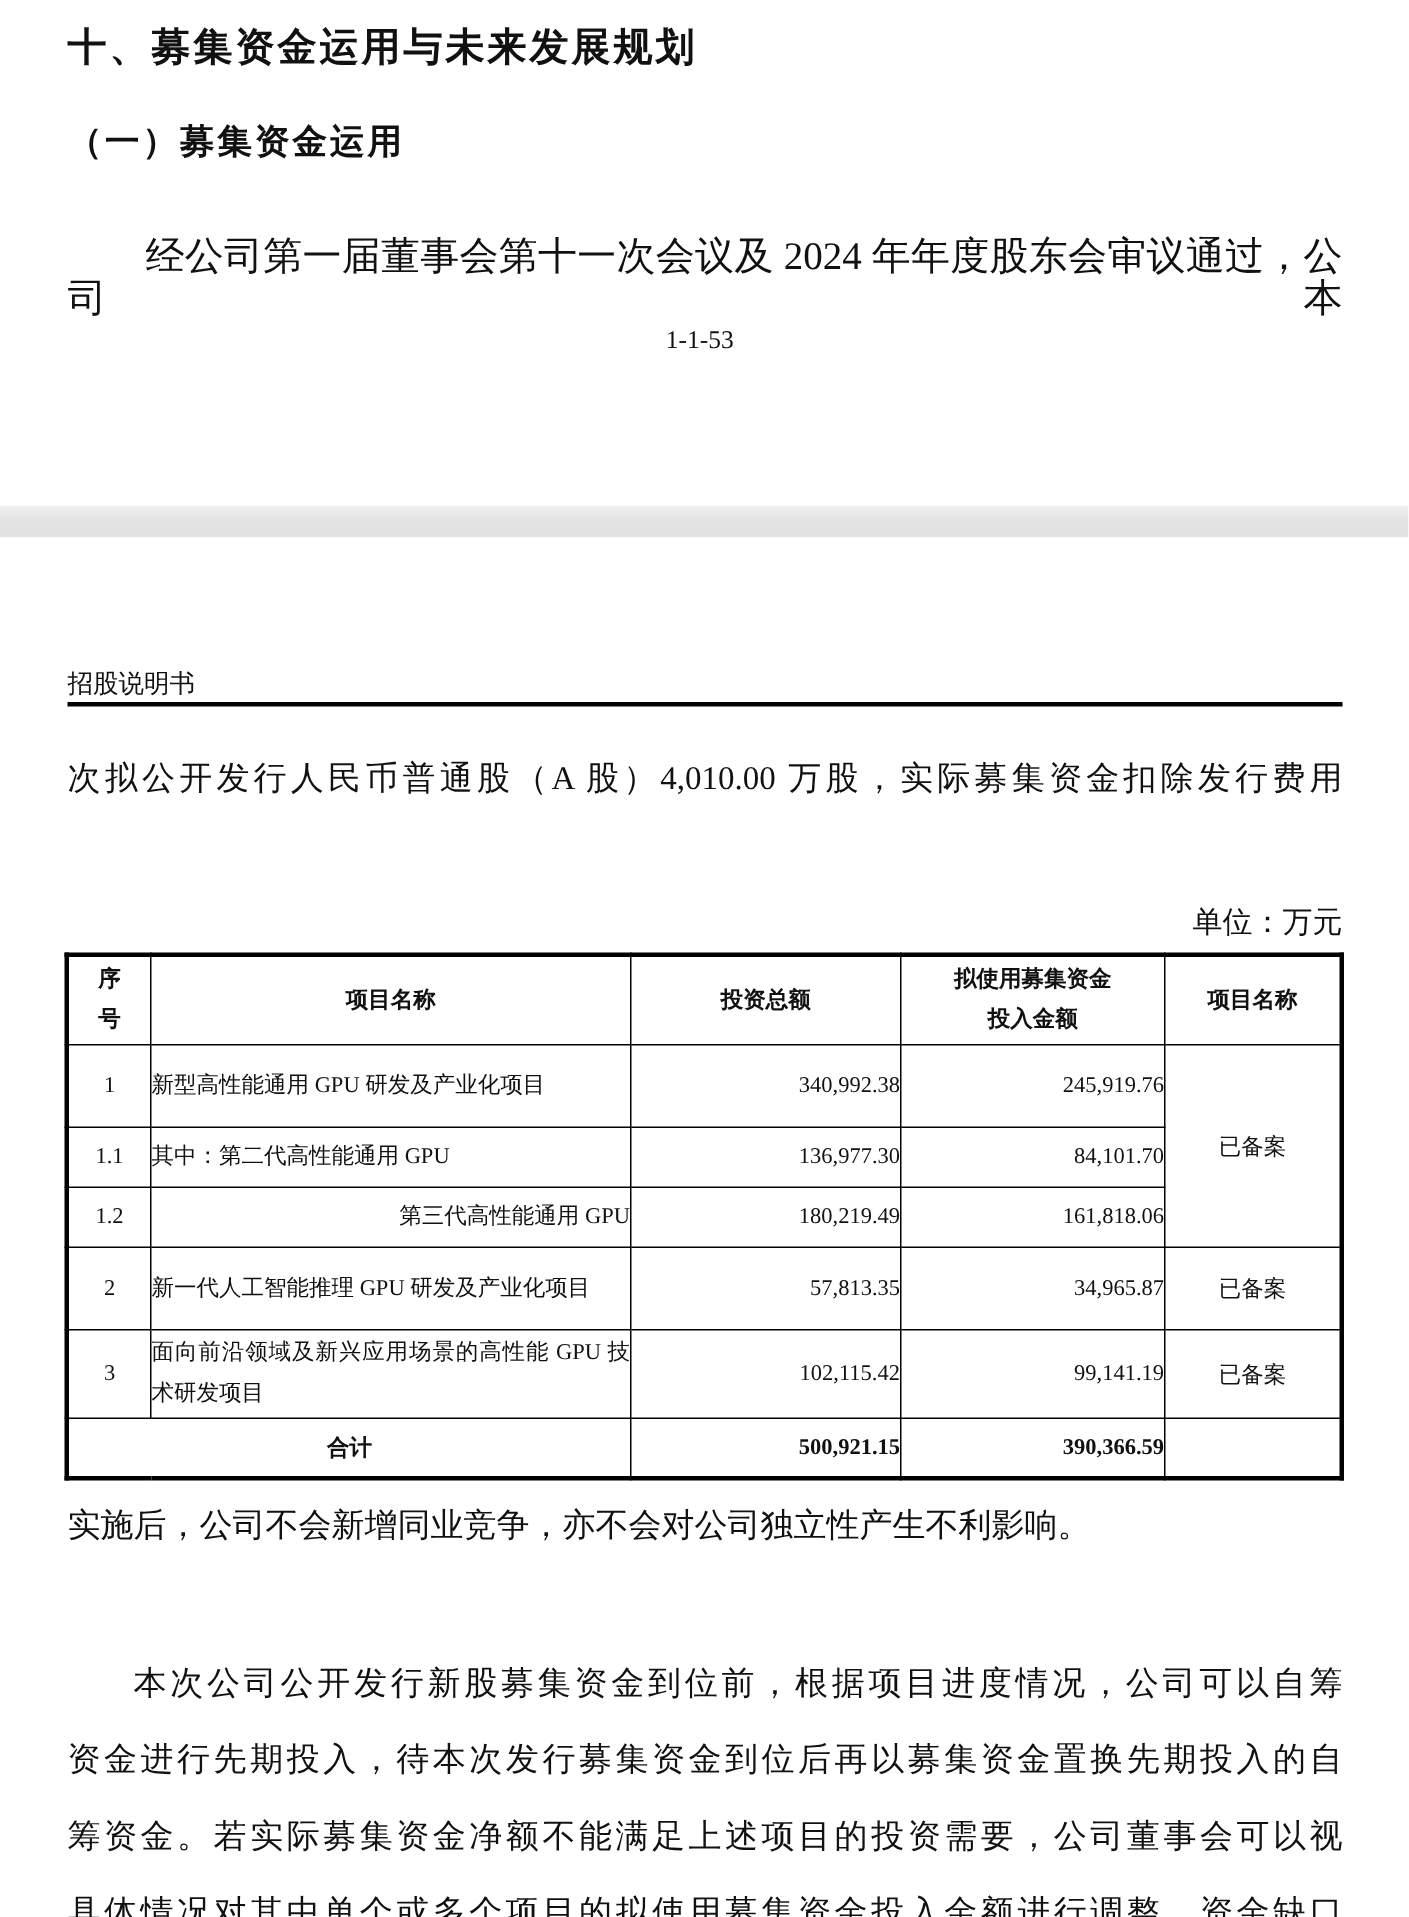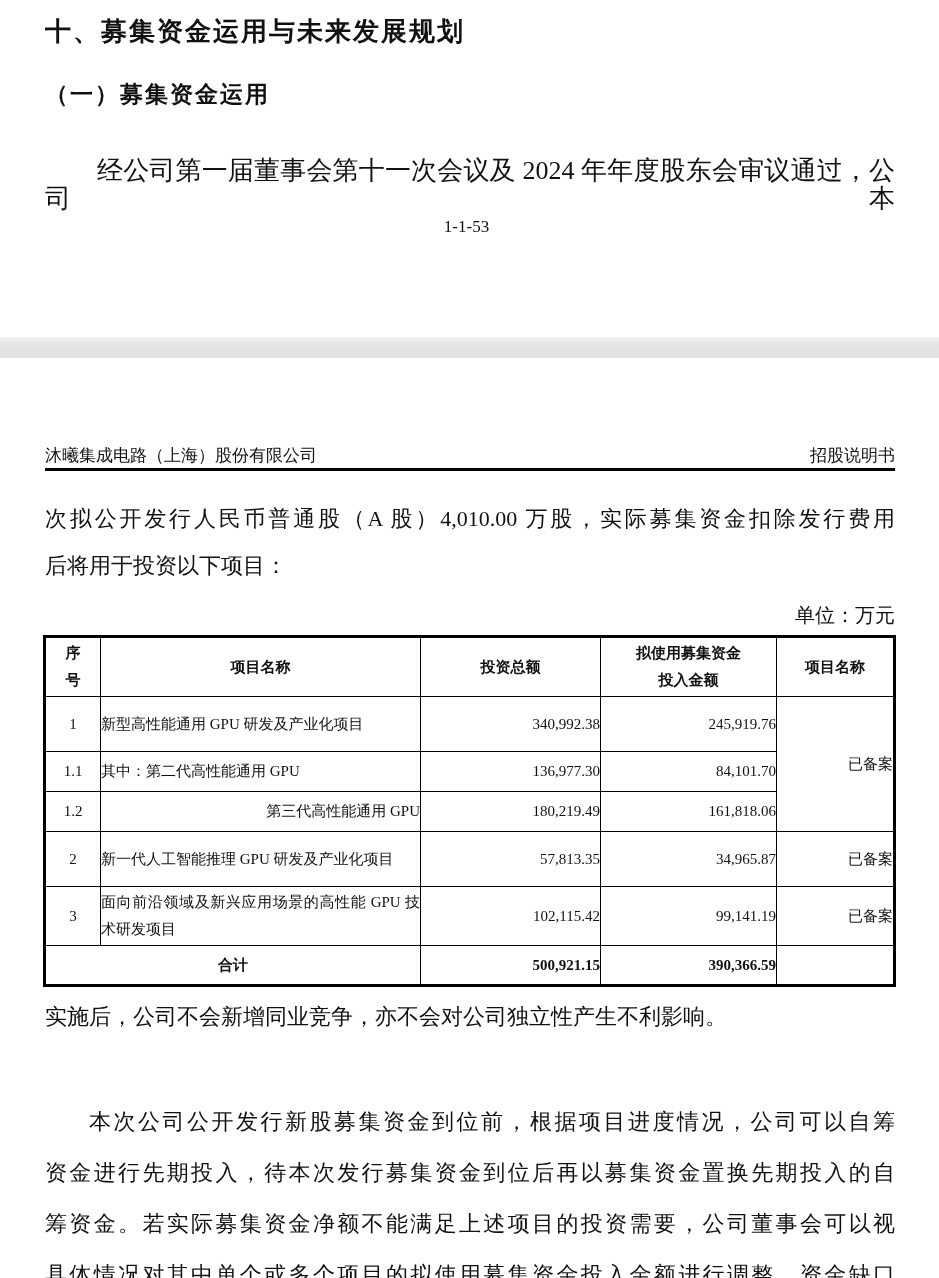--- a/index.html
+++ b/index.html
@@ -80,21 +80,21 @@
   }
   .fund-table th {
     font-weight: bold; text-align: center; line-height: 27px;
     padding: 2px 2px;
   }
   .narrow { width: 1.15em; margin: 0 auto; word-break: break-all; }
   .c-no   { text-align: center; }
   .c-name { text-align: justify; padding: 2px 8px; line-height: 27px; }
   .c-name-center { text-align: right; padding: 2px 8px; line-height: 27px; }
   .c-num  { text-align: right; padding-right: 10px; }
-  .c-filing { text-align: right; }
+  .c-filing { text-align: center; }
   .total-row td { font-weight: bold; }
 
   
   .p1 { top: 991px;  left: 45px; width: 850px; font-size: 22px; line-height: 51px; }
   .p2 { top: 1096px; left: 45px; width: 850px; font-size: 22px; line-height: 51px; }
   .jl { text-align: justify; text-align-last: justify; }
   .indent { text-indent: 2em; }
 </style>
 </head>
 <body>
@@ -103,28 +103,26 @@
 
 <div class="abs h2">（一）募集资金运用</div>
 
 <div class="abs p-intro">经公司第一届董事会第十一次会议及 2024 年年度股东会审议通过，公司本</div>
 
 <div class="abs page-num">1-1-53</div>
 
 <div class="abs page-gap"></div>
 
 <div class="abs run-header">
-  <span>沐曦集成电路（上海）股份有限公司</span>
   <span>招股说明书</span>
 </div>
 <div class="abs header-rule"></div>
 
 <div class="abs p-cont">
   <div class="jl">次拟公开发行人民币普通股（A 股）4,010.00 万股，实际募集资金扣除发行费用</div>
-  <div>后将用于投资以下项目：</div>
 </div>
 
 <div class="abs unit">单位：万元</div>
 
 <table class="fund-table">
   <colgroup>
     <col style="width:56px">
       <col style="width:320px">
       <col style="width:180px">
       <col style="width:176px">

